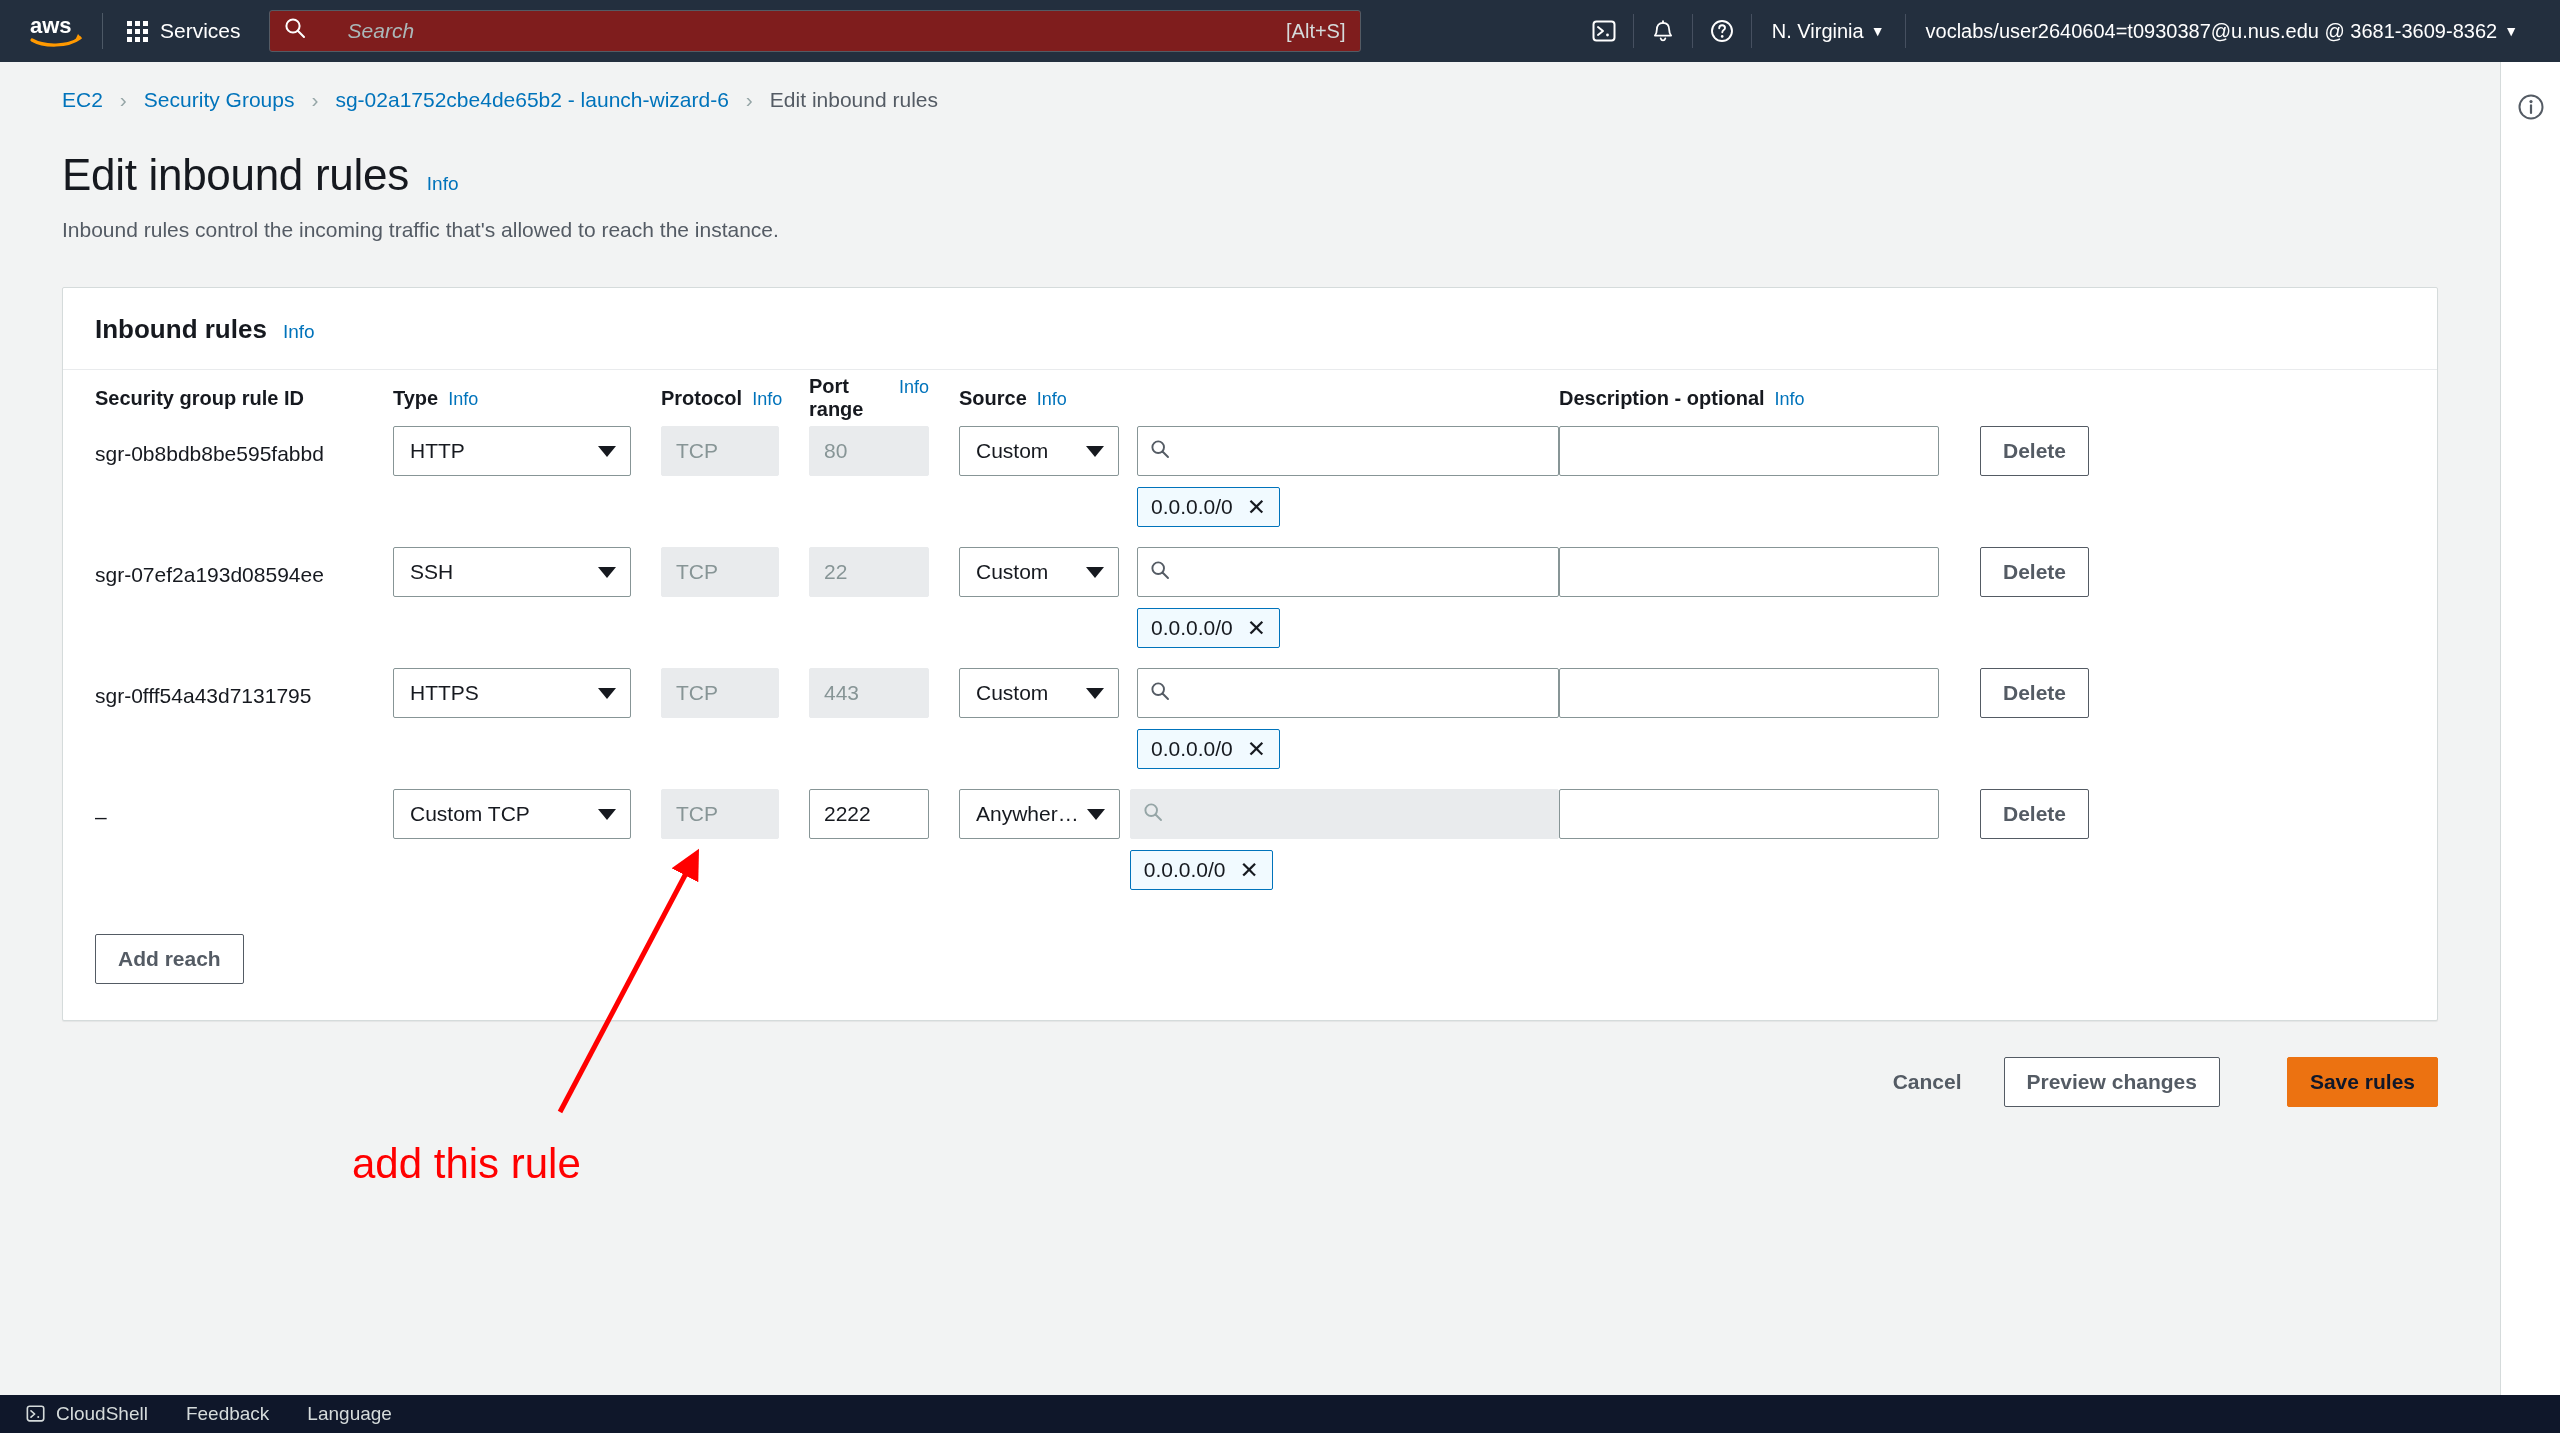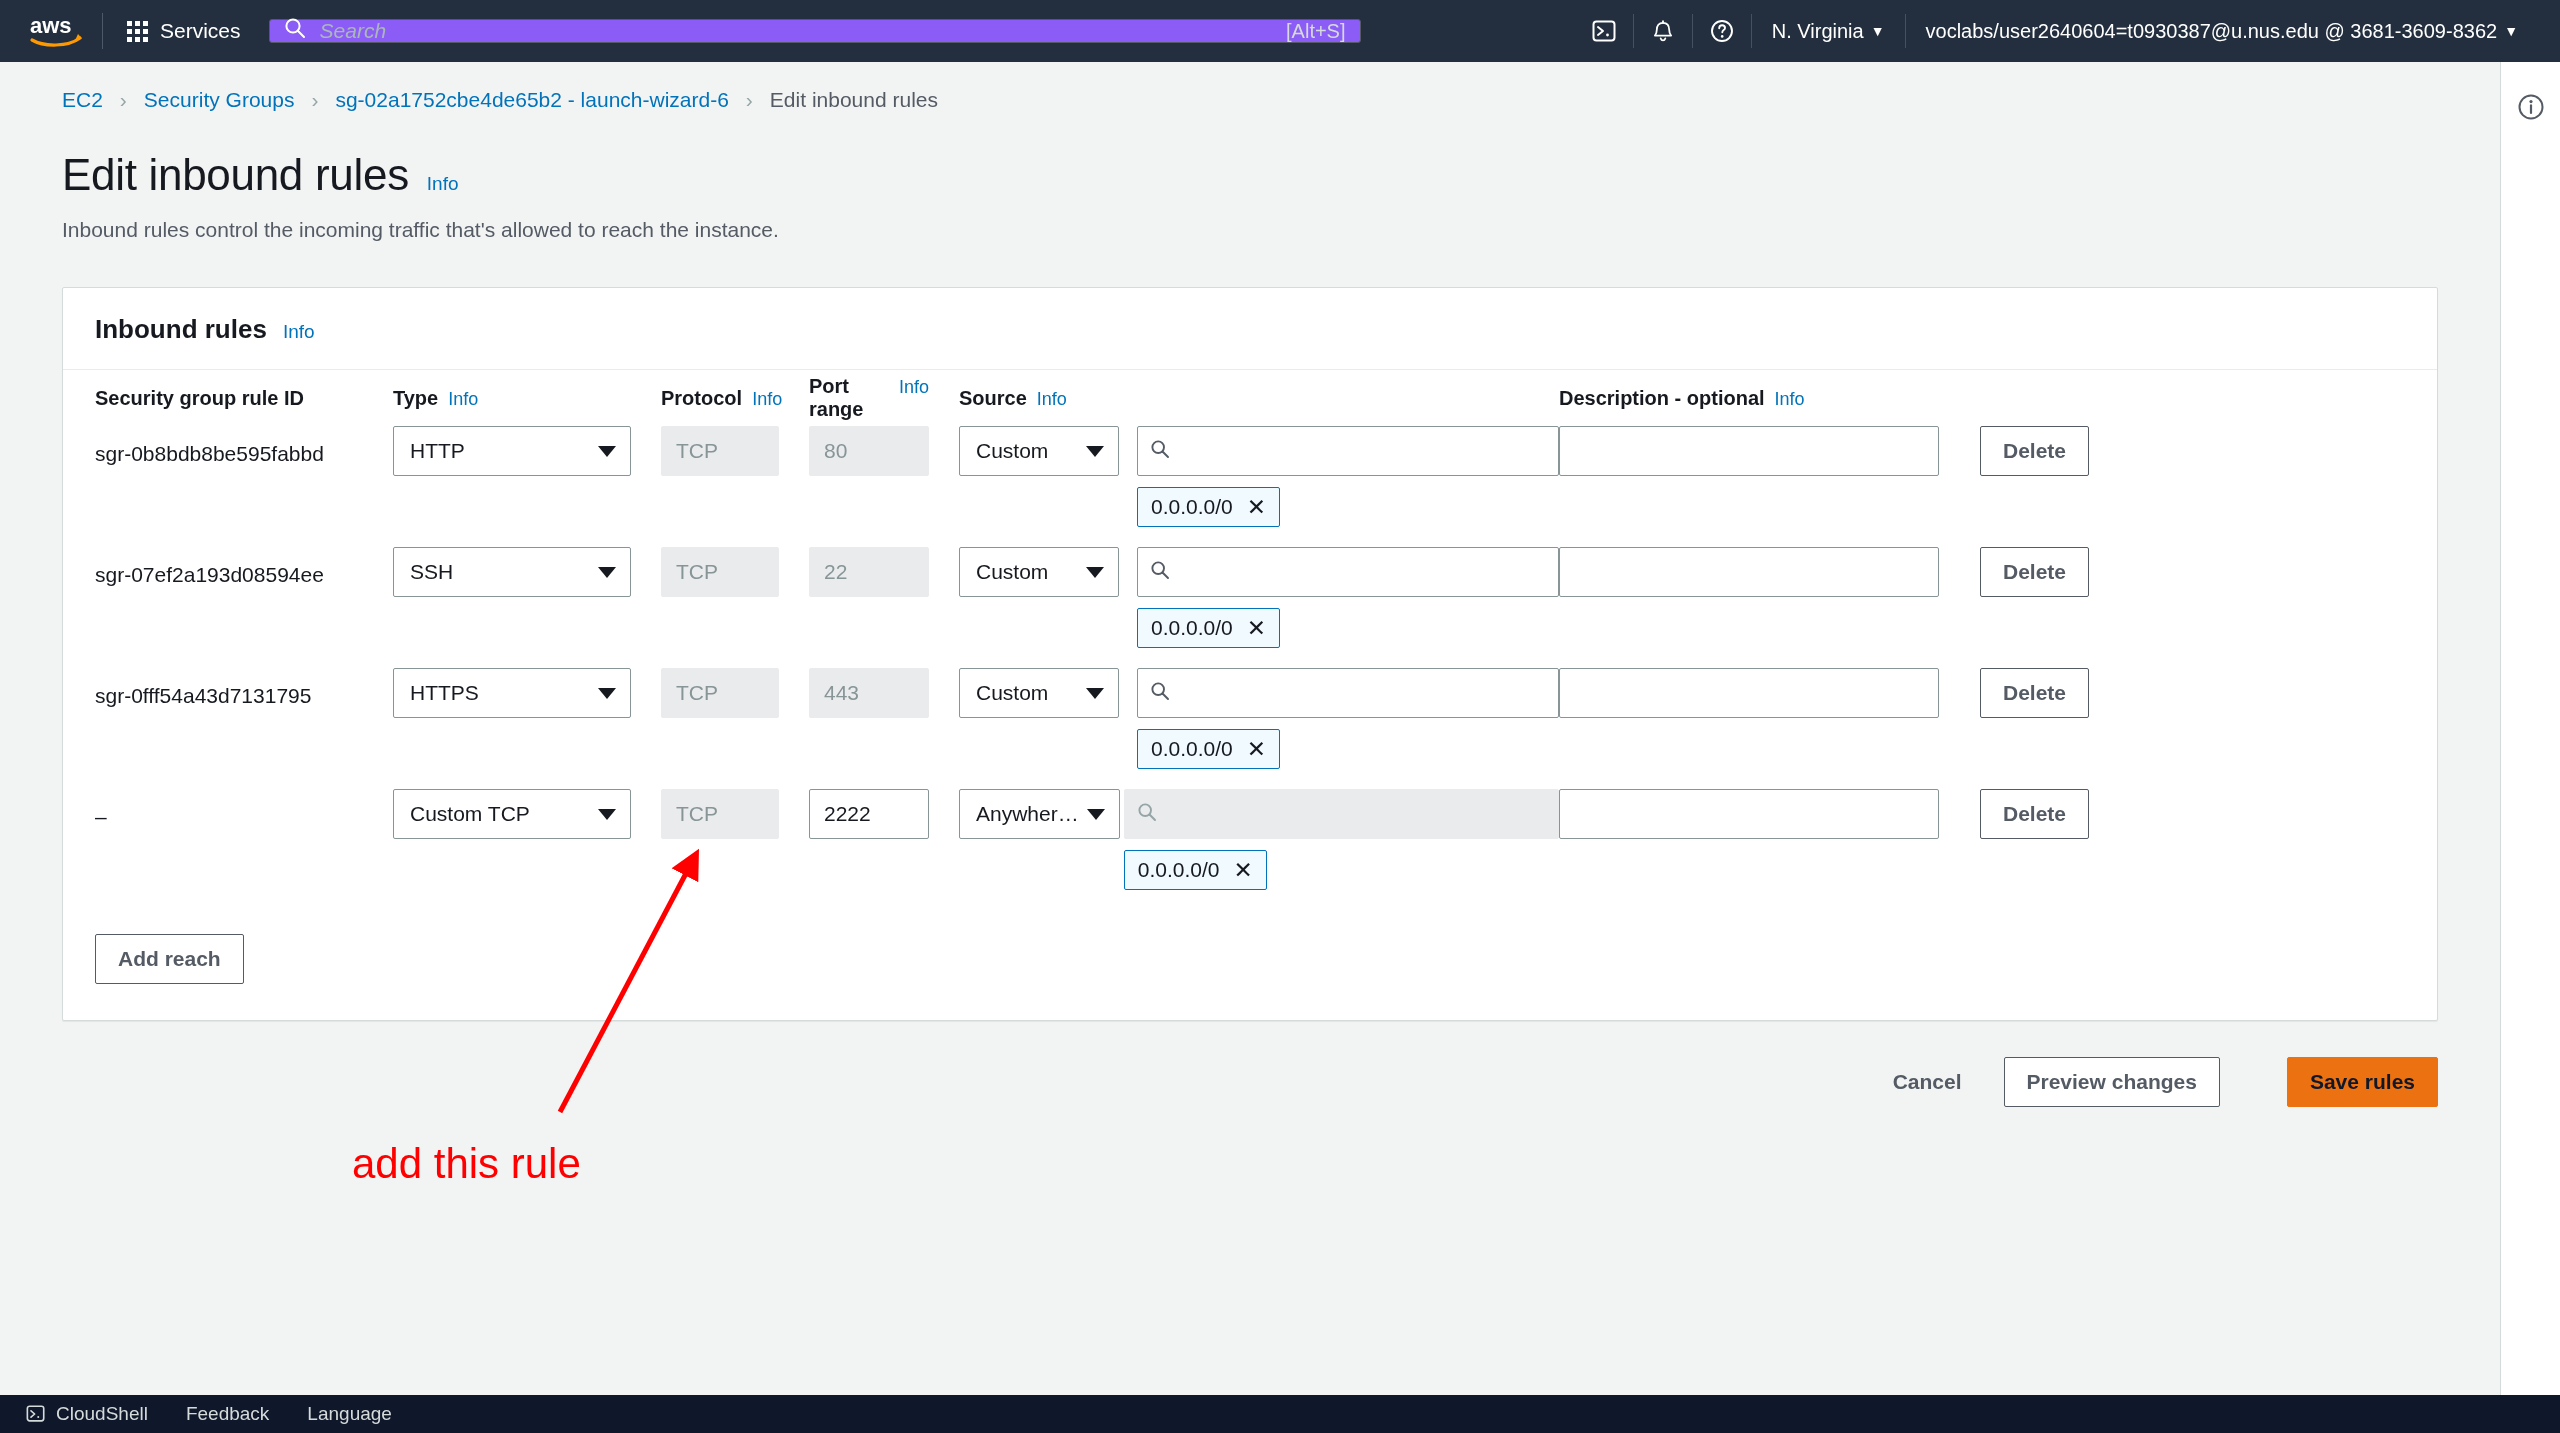--- a/index.html
+++ b/index.html
@@ -33,27 +33,28 @@
   }
   .services-btn {
     display: flex; align-items: center; gap: 12px;
     padding: 8px 10px; cursor: pointer; font-size: 21px;
   }
   .grid-icon { display: grid; grid-template-columns: repeat(3, 5px); grid-gap: 3px; }
   .grid-icon i { width: 5px; height: 5px; background: #fff; display:block; }
   .search-wrap {
     flex: 0 0 auto;
     margin-left: 18px;
-    width: 1092px; height: 24px;
-    background: #8b5cf6;
+    width: 1092px; height: 42px;
+    background: #7f1d1d;
     border: 1px solid #545b64;
     border-radius: 3px;
     display: flex; align-items: center;
     padding: 0 14px;
     position: relative;
+    gap: 28px;
   }
   .search-wrap .mag { margin-right: 12px; }
   .search-input {
     flex: 1;
     background: transparent; border: none; outline: none;
     color: #d5dbdb; font-size: 21px;
     font-family: "Liberation Sans", sans-serif;
     font-style: italic;
   }
   .search-input::placeholder { color: #aab7b8; font-style: italic; }
@@ -605,21 +606,21 @@
           <div class="gap-c"></div>
           <div class="col-proto">
             <input class="input-box readonly" readonly="" placeholder="TCP" style="">
           </div>
           <div class="gap-c"></div>
           <div class="col-port">
             <input class="input-box" value="2222" style="">
           </div>
           <div class="gap-c"></div>
           <div class="col-source">
-            <div style="display:flex; align-items:flex-start; gap:4px;">
+            <div style="display:flex; align-items:flex-start; gap:10px;">
               <div style="flex:0 0 160px;">
                 <div class="select-box select-src">
                   <span class="sel-label">Anywher…</span>
                   <span class="tri-down"></span>
                 </div>
               </div>
               <div style="flex:1; min-width:0;">
                 <div class="search-field disabled">
                   <span class="mag-sm">
                     <svg width="20" height="20" viewBox="0 0 20 20">

